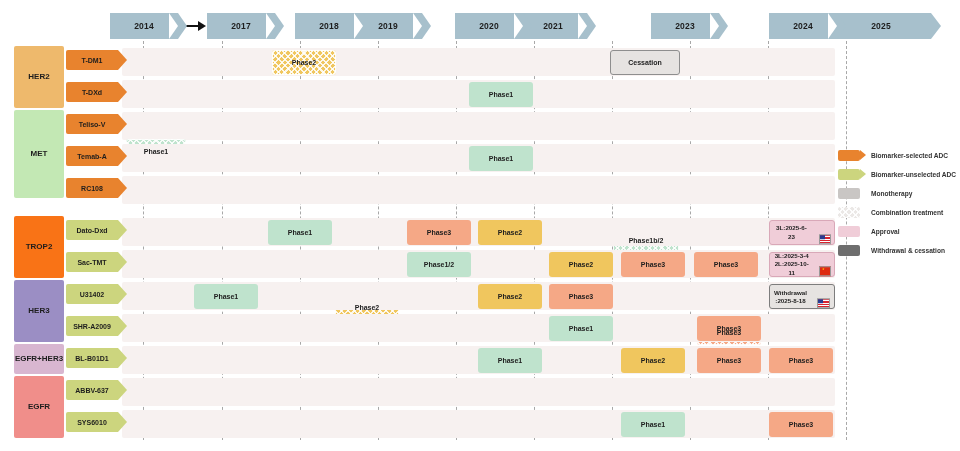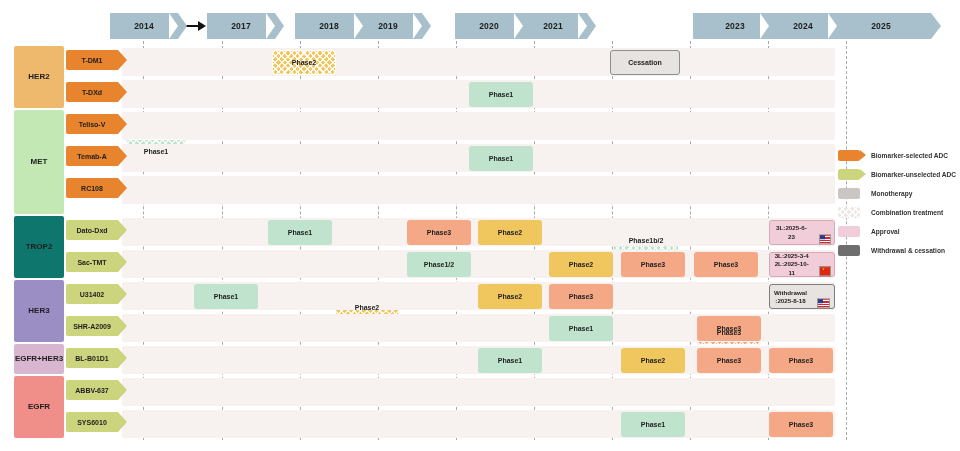--- a/index.html
+++ b/index.html
@@ -134,21 +134,21 @@
       </div>
       <div class="yr notch" style="left: 244px; width: 68px;">
         <span class="lbl">2019</span>
       </div>
       <div class="yr notch" style="left: 345px; width: 68px; text-align: right;">
         <span class="lbl">2020</span>
       </div>
       <div class="yr notch" style="left: 409px; width: 68px;">
         <span class="lbl">2021</span>
       </div>
-      <div class="yr notch" style="left: 583px; width: 68px; padding-left: 8px;">
+      <div class="yr notch" style="left: 541px; width: 68px;">
         <span class="lbl">2023</span>
       </div>
       <div class="yr notch" style="left: 643px; width: 68px; margin-left: 16px;">
         <span class="lbl">2024</span>
       </div>
       <div class="yr tail" style="left: 721px; width: 100px;">
         <span class="lbl">2025</span>
       </div>
       <div id="gap-arrow" style="left: 72px; width: 24px;">
         <div class="shaft" style="width:17px"></div>
@@ -164,24 +164,24 @@
       <div class="grid" style="left: 534px; top: 41px; height: 399px;"></div>
       <div class="grid" style="left: 612px; top: 41px; height: 399px;"></div>
       <div class="grid" style="left: 690px; top: 41px; height: 399px;"></div>
       <div class="grid" style="left: 768px; top: 41px; height: 399px;"></div>
       <div class="grid" style="left: 846px; top: 41px; height: 399px;"></div>
     </div>
   <div id="cats">
       <div class="cat" style="top: 46px; height: 62px; background: rgb(238, 185, 108);">
         <span>HER2</span>
       </div>
-      <div class="cat" style="top: 110px; height: 104px; background: rgb(195, 232, 180);">
+      <div class="cat" style="top: 110px; height: 88px; background: rgb(195, 232, 180);">
         <span>MET</span>
       </div>
-      <div class="cat" style="top: 216px; height: 62px; background: #0f766e;">
+      <div class="cat" style="top: 216px; height: 62px; background: #f97316;">
         <span>TROP2</span>
       </div>
       <div class="cat" style="top: 280px; height: 62px; background: rgb(155, 142, 196);">
         <span>HER3</span>
       </div>
       <div class="cat" style="top: 344px; height: 30px; background: rgb(216, 182, 208);">
         <span>EGFR+</span>
         <br>
         <span>HER3</span>
       </div>

